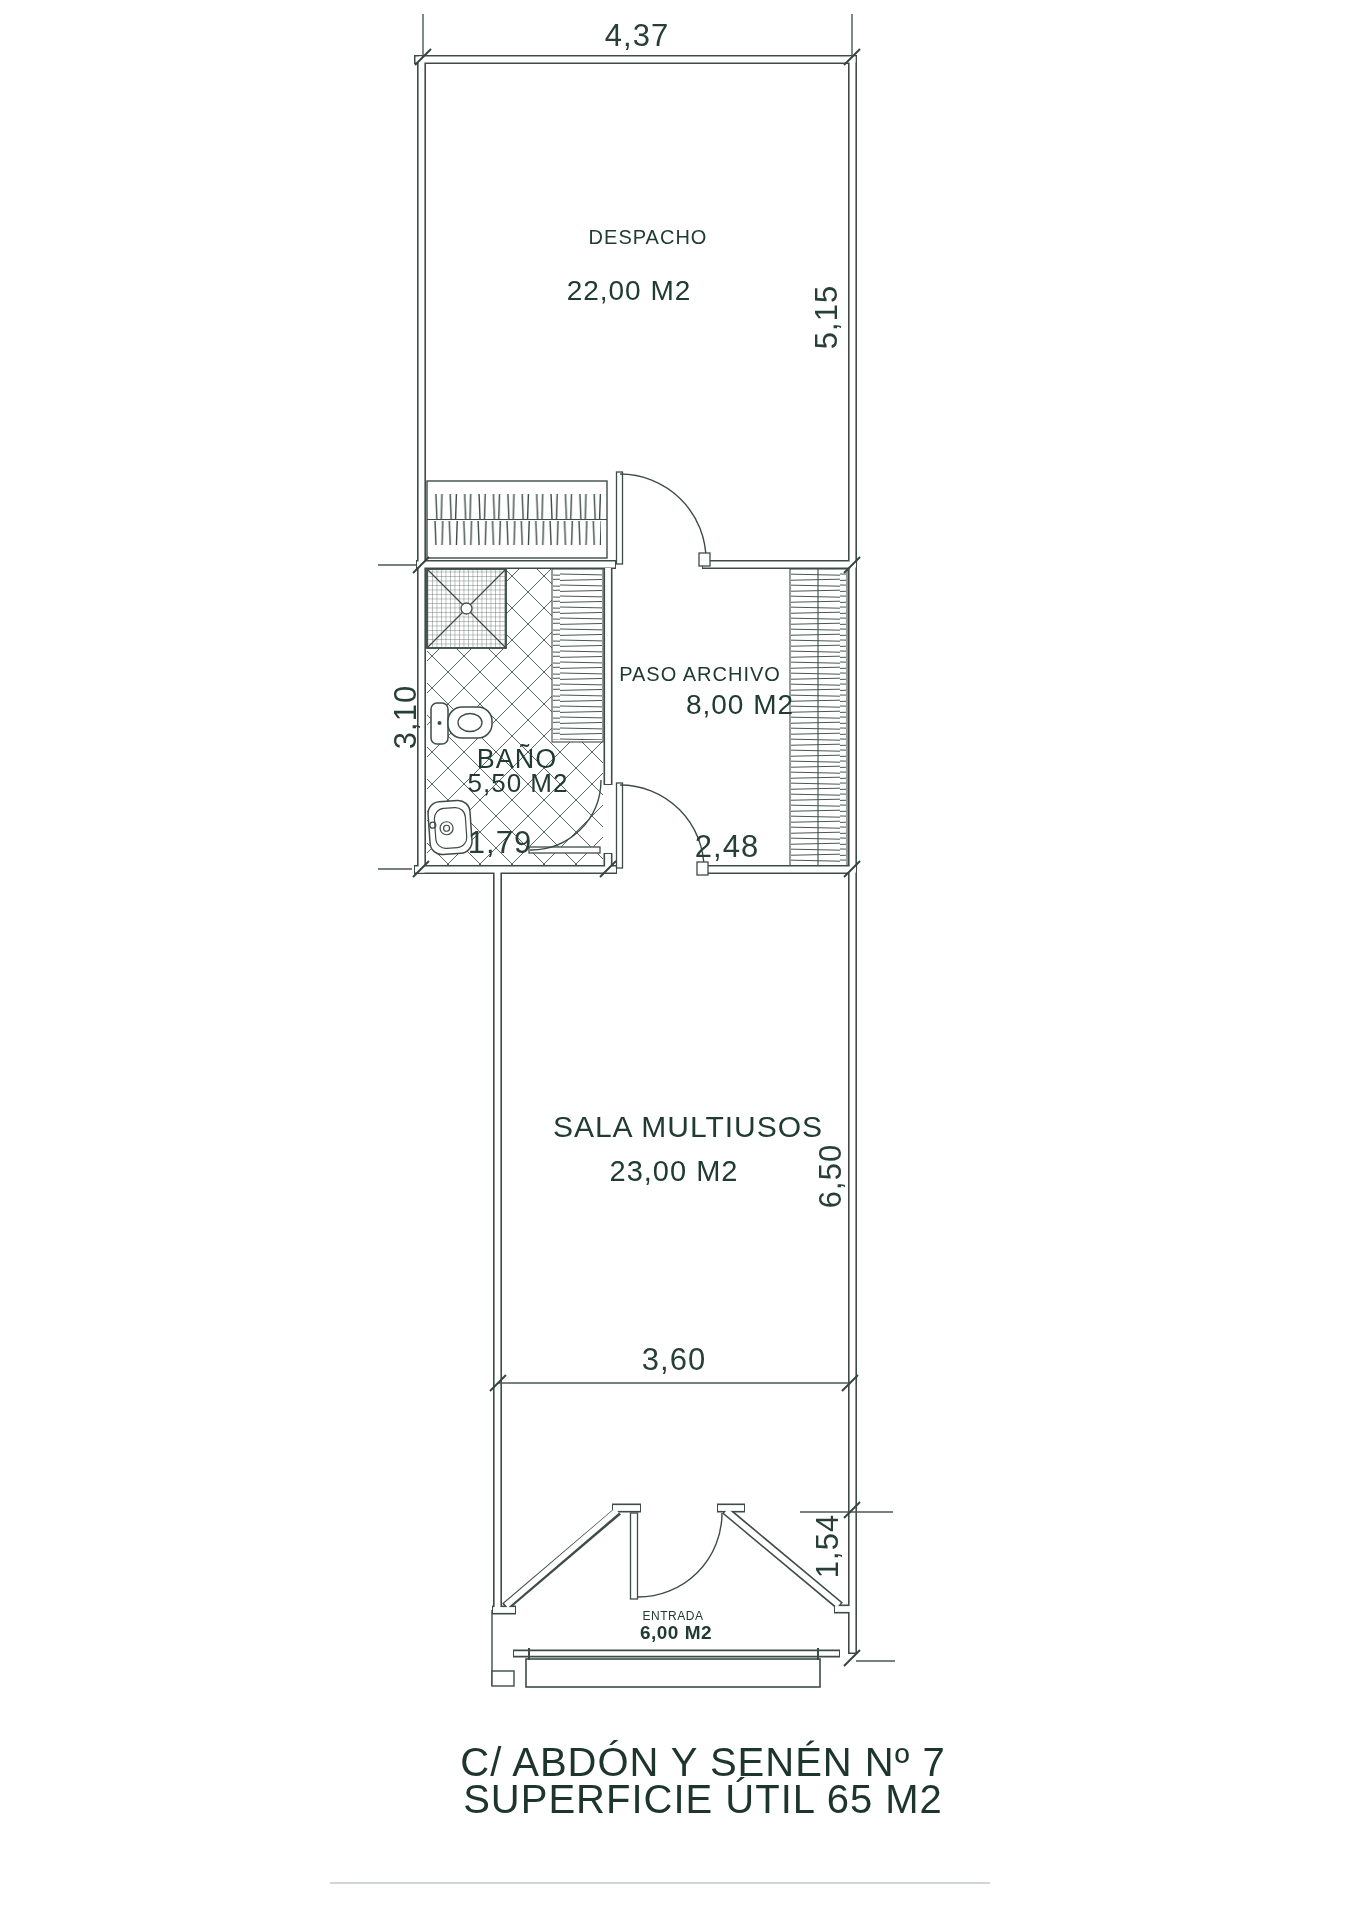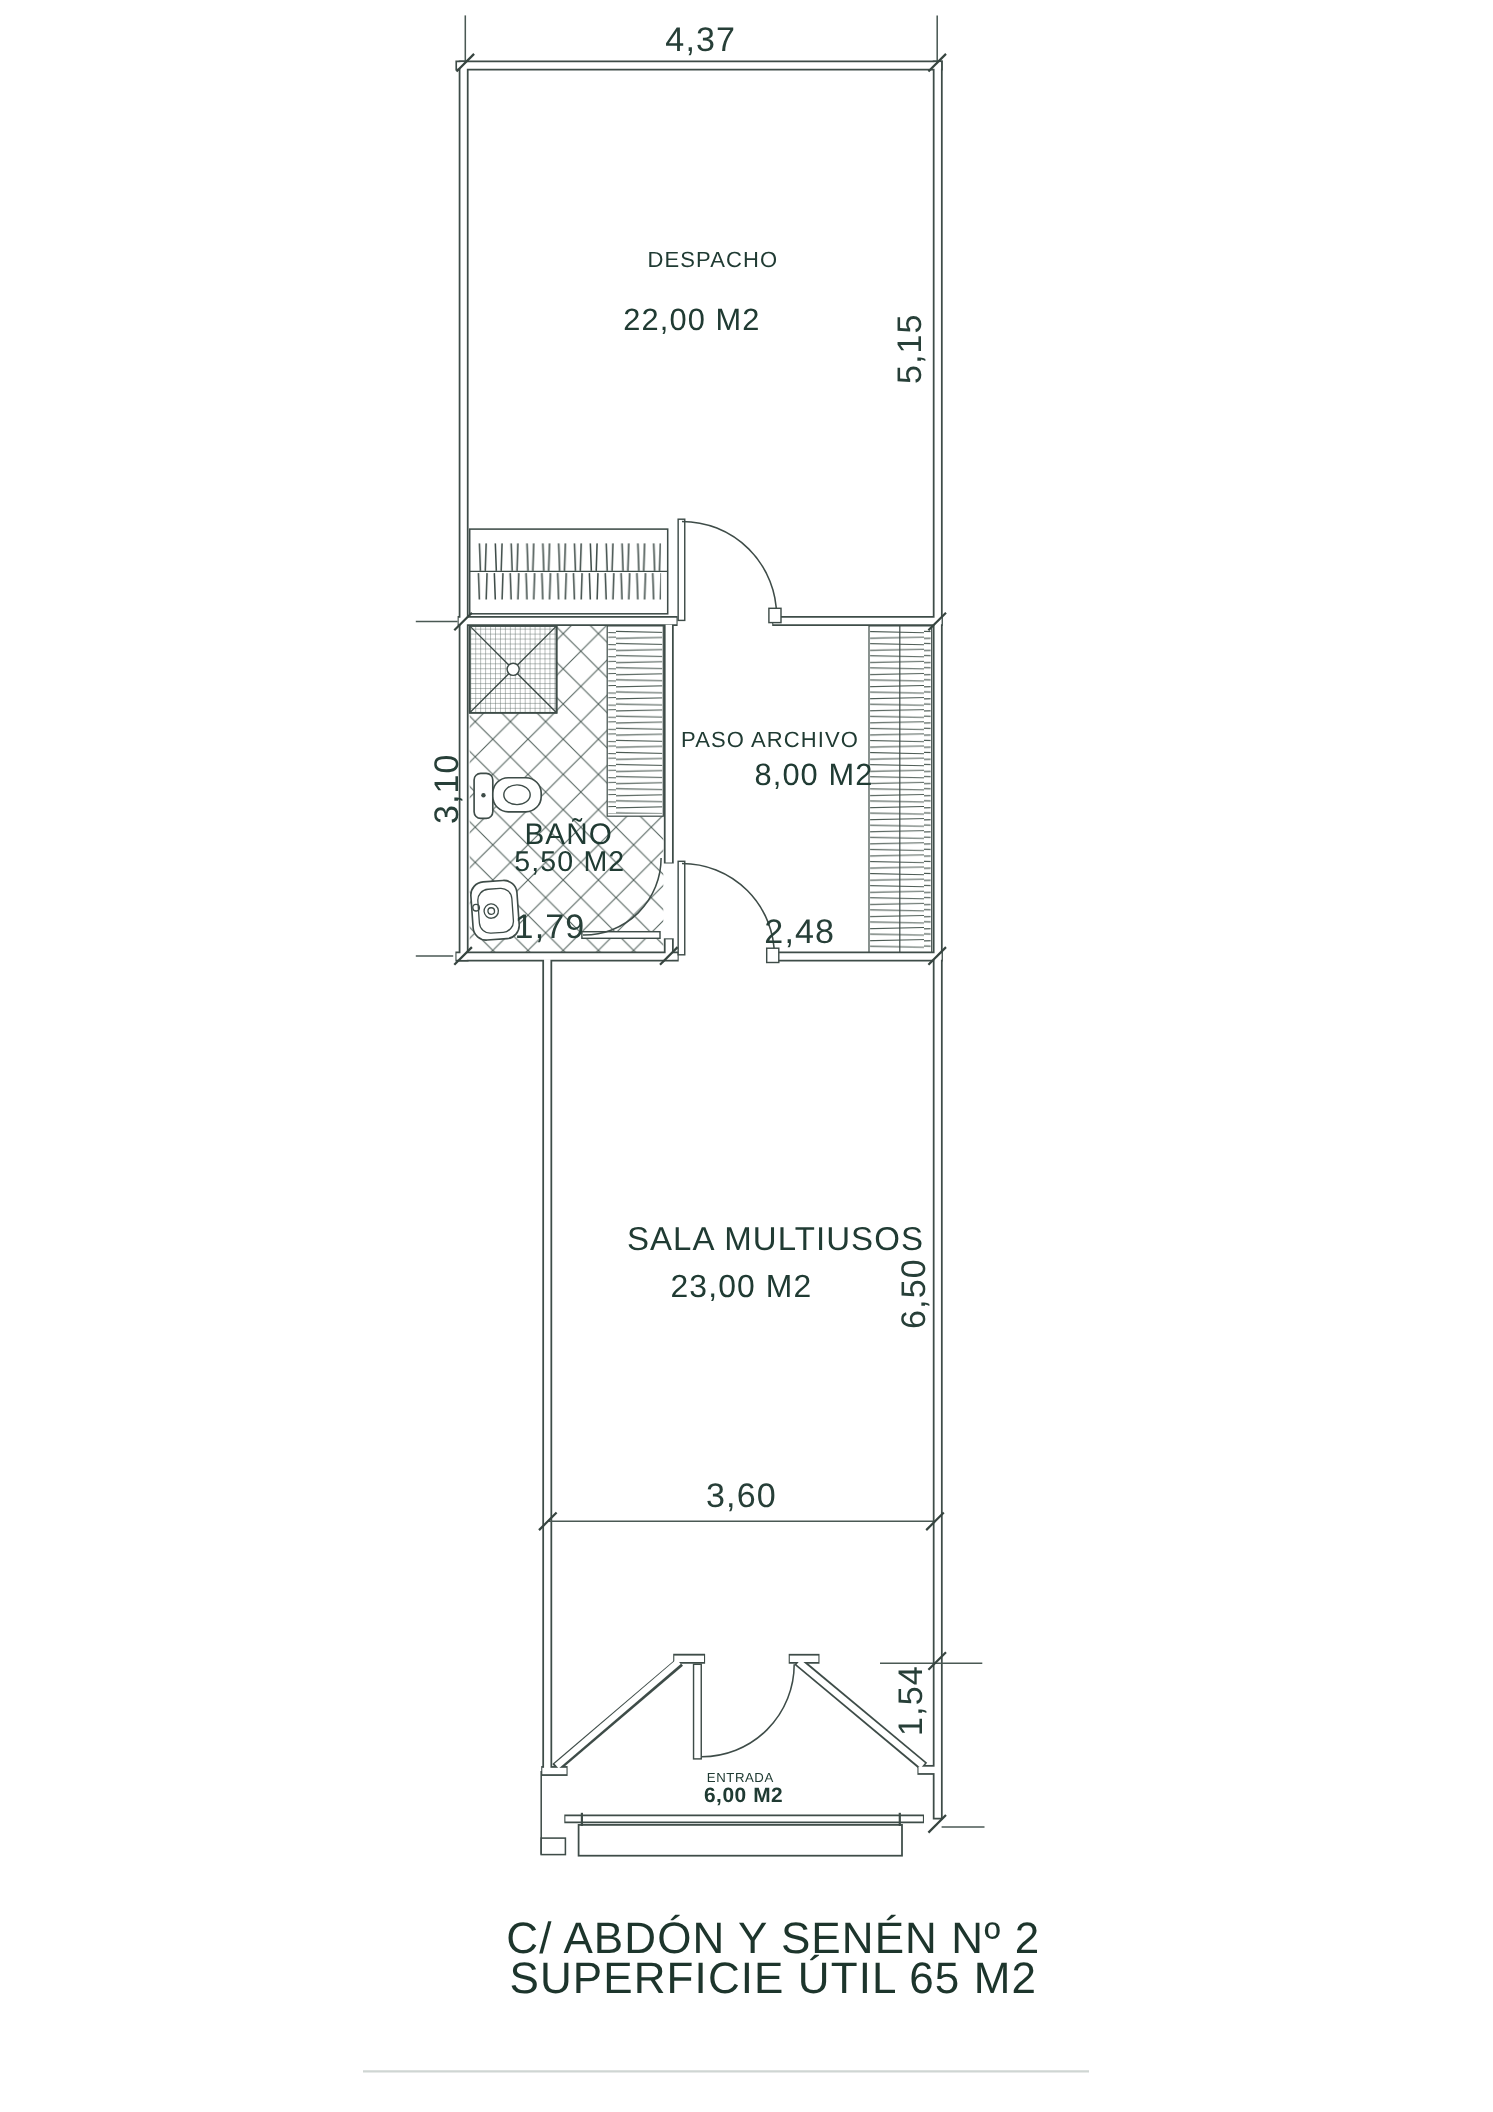--- a/index.html
+++ b/index.html
@@ -176,33 +176,33 @@
 
   <div class="lbl room-name" style="left:648px;top:237px;">DESPACHO</div>
   <div class="lbl room-area" style="left:629px;top:291px;">22,00 M2</div>
 
   <div class="lbl room-name" style="left:700px;top:674px;">PASO ARCHIVO</div>
   <div class="lbl room-area" style="left:704px;top:705px;margin-left:36px;">8,00 M2</div>
 
   <div class="lbl room-name" style="left:517px;top:759px;font-size:27px;">BAÑO</div>
   <div class="lbl room-area" style="left:518px;top:783px;font-size:26px;">5,50 M2</div>
 
-  <div class="lbl room-name" style="left:688px;top:1127px;font-size:30px;margin-left:17px;">SALA MULTIUSOS</div>
+  <div class="lbl room-name" style="left:688px;top:1127px;font-size:30px;">SALA MULTIUSOS</div>
   <div class="lbl room-area" style="left:674px;top:1171px;font-size:29px;">23,00 M2</div>
 
   <div class="lbl small-name" style="left:673px;top:1616px;">ENTRADA</div>
   <div class="lbl small-area" style="left:676px;top:1633px;">6,00 M2</div>
 
   <div class="lbl dim" style="left:637px;top:36px;">4,37</div>
   <div class="lbl dim vert" style="left:827px;top:317px;">5,15</div>
   <div class="lbl dim vert" style="left:406px;top:717px;">3,10</div>
   <div class="lbl dim" style="left:500px;top:843px;">1,79</div>
   <div class="lbl dim" style="left:727px;top:847px;">2,48</div>
   <div class="lbl dim vert" style="left:831px;top:1176px;">6,50</div>
   <div class="lbl dim" style="left:674px;top:1360px;">3,60</div>
   <div class="lbl dim vert" style="left:828px;top:1546px;">1,54</div>
 
   <div id="title-block">
-    <div>C/ ABDÓN Y SENÉN Nº 2</div>
+    <div>C/ ABDÓN Y SENÉN Nº 7</div>
     <div>SUPERFICIE ÚTIL 65 M2</div>
   </div>
 
 </div>
 
 </body></html>

